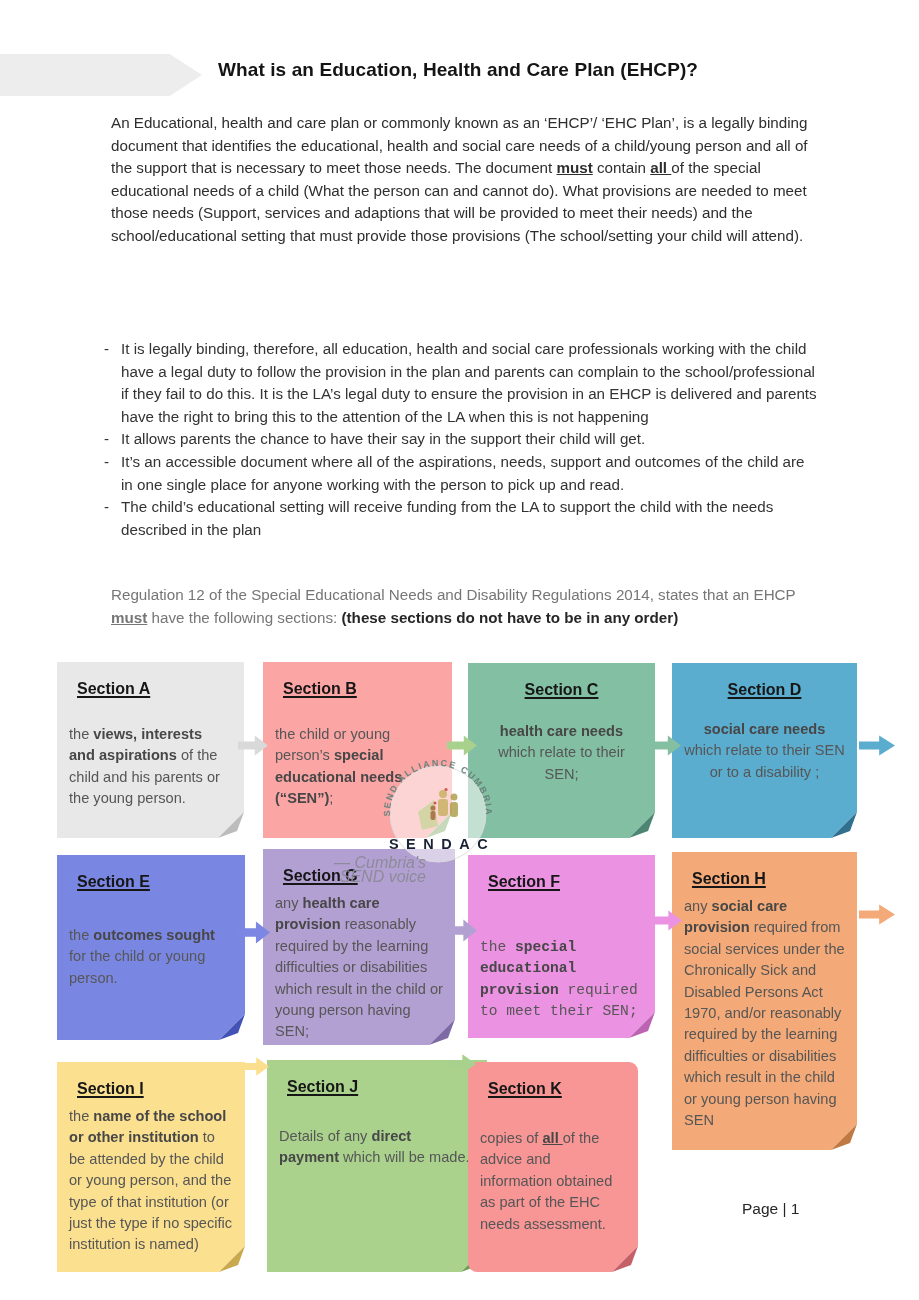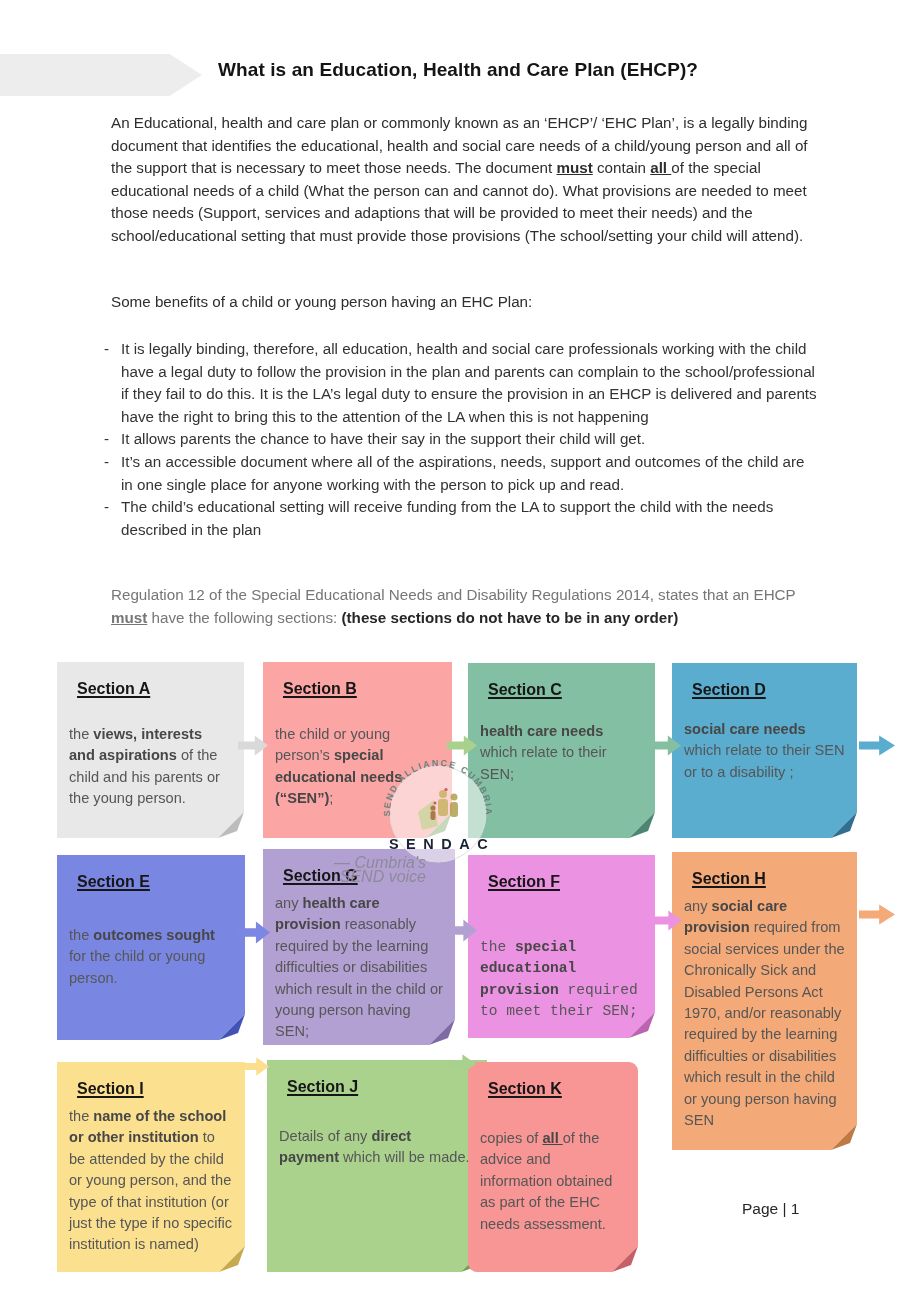--- a/index.html
+++ b/index.html
@@ -58,21 +58,20 @@
 </head>
 <body>
 
 <div class="page">
 
   <div class="title-banner"></div>
   <h1 class="doc-title">What is an Education, Health and Care Plan (EHCP)?</h1>
 
   <p class="body-text intro" id="intro"><span>An Educational, health and care plan or commonly known as an ‘EHCP’/ ‘EHC Plan’, is a legally binding document that identifies the educational, health and social care needs of a child/young person and all of the support that is necessary to meet those needs. The document </span><b class="u">must</b><span> contain </span><b class="u">all </b><span>of the special educational needs of a child (What the person can and cannot do). What provisions are needed to meet those needs (Support, services and adaptions that will be provided to meet their needs) and the school/educational setting that must provide those provisions (The school/setting your child will attend).</span></p>
 
-  <p class="body-text benefits-heading">Some benefits of a child or young person having an EHC Plan:</p>
 
   <div class="bullets" id="bullets">
       <div class="bullet">
         <span class="dash">-</span>
         <span>It is legally binding, therefore, all education, health and social care professionals working with the child have a legal duty to follow the provision in the plan and parents can complain to the school/professional if they fail to do this.  It is the LA’s legal duty to ensure the provision in an EHCP is delivered and parents have the right to bring this to the attention of the LA when this is not happening</span>
       </div>
       <div class="bullet">
         <span class="dash">-</span>
         <span>It allows parents the chance to have their say in the support their child will get.</span>
       </div>
@@ -90,25 +89,25 @@
 
   <div id="boxes">
       <div class="box" style="left: 57px; top: 662px; width: 187px; height: 176px; background: rgb(232, 232, 232);"><h2>Section A</h2><div class="body" style="margin-top: 18px;"><span>the </span><b>views, interests and aspirations</b><span> of the child and his parents or the young person.</span></div><svg class="fold" width="26" height="26" viewBox="0 0 26 26">
           <polygon points="0,26 26,0 26,26" fill="#ffffff"></polygon>
           <polygon points="0,26 26,0 19,19" fill="#bcbcbc"></polygon>
         </svg></div>
       <div class="box" style="left: 263px; top: 662px; width: 189px; height: 176px; background: #fca5a5;"><h2>Section B</h2><div class="body" style="margin-top: 18px;"><span>the child or young person’s </span><b>special educational needs (“SEN”)</b><span>;</span></div><svg class="fold" width="26" height="26" viewBox="0 0 26 26">
           <polygon points="0,26 26,0 26,26" fill="#ffffff"></polygon>
           <polygon points="0,26 26,0 19,19" fill="#8ab06f"></polygon>
         </svg></div>
-      <div class="box" style="left: 468px; top: 663px; width: 187px; height: 175px; background: rgb(131, 191, 162);"><h2>Section C</h2><div class="body" style="margin-top: 14px;"><b>health care needs</b><span> which relate to their SEN;</span></div><svg class="fold" width="26" height="26" viewBox="0 0 26 26">
+      <div class="box" style="left: 468px; top: 663px; width: 187px; height: 175px; background: rgb(131, 191, 162); text-align: center;"><h2>Section C</h2><div class="body" style="margin-top: 14px;"><b>health care needs</b><span> which relate to their SEN;</span></div><svg class="fold" width="26" height="26" viewBox="0 0 26 26">
           <polygon points="0,26 26,0 26,26" fill="#ffffff"></polygon>
           <polygon points="0,26 26,0 19,19" fill="#4c8571"></polygon>
         </svg></div>
-      <div class="box" style="left: 672px; top: 663px; width: 185px; height: 175px; background: rgb(91, 173, 207);"><h2>Section D</h2><div class="body" style="margin-top: 12px;"><b>social care needs</b><span> which relate to their SEN or to a disability ;</span></div><svg class="fold" width="26" height="26" viewBox="0 0 26 26">
+      <div class="box" style="left: 672px; top: 663px; width: 185px; height: 175px; background: rgb(91, 173, 207); text-align: center;"><h2>Section D</h2><div class="body" style="margin-top: 12px;"><b>social care needs</b><span> which relate to their SEN or to a disability ;</span></div><svg class="fold" width="26" height="26" viewBox="0 0 26 26">
           <polygon points="0,26 26,0 26,26" fill="#ffffff"></polygon>
           <polygon points="0,26 26,0 19,19" fill="#316f8e"></polygon>
         </svg></div>
       <div class="box" style="left: 57px; top: 855px; width: 188px; height: 185px; background: rgb(122, 135, 226);"><h2>Section E</h2><div class="body" style="margin-top: 26px;"><span>the </span><b>outcomes sought</b><span> for the child or young person.</span></div><svg class="fold" width="26" height="26" viewBox="0 0 26 26">
           <polygon points="0,26 26,0 26,26" fill="#ffffff"></polygon>
           <polygon points="0,26 26,0 19,19" fill="#4353b5"></polygon>
         </svg></div>
       <div class="box" style="left: 263px; top: 849px; width: 192px; height: 196px; background: rgb(179, 160, 210);"><h2>Section G</h2><div class="body" style="margin-top: 0px;"><span>any </span><b>health care provision</b><span> reasonably required by the learning difficulties or disabilities which result in the child or young person having SEN;</span></div><svg class="fold" width="26" height="26" viewBox="0 0 26 26">
           <polygon points="0,26 26,0 26,26" fill="#ffffff"></polygon>
           <polygon points="0,26 26,0 19,19" fill="#7e6aa5"></polygon>

